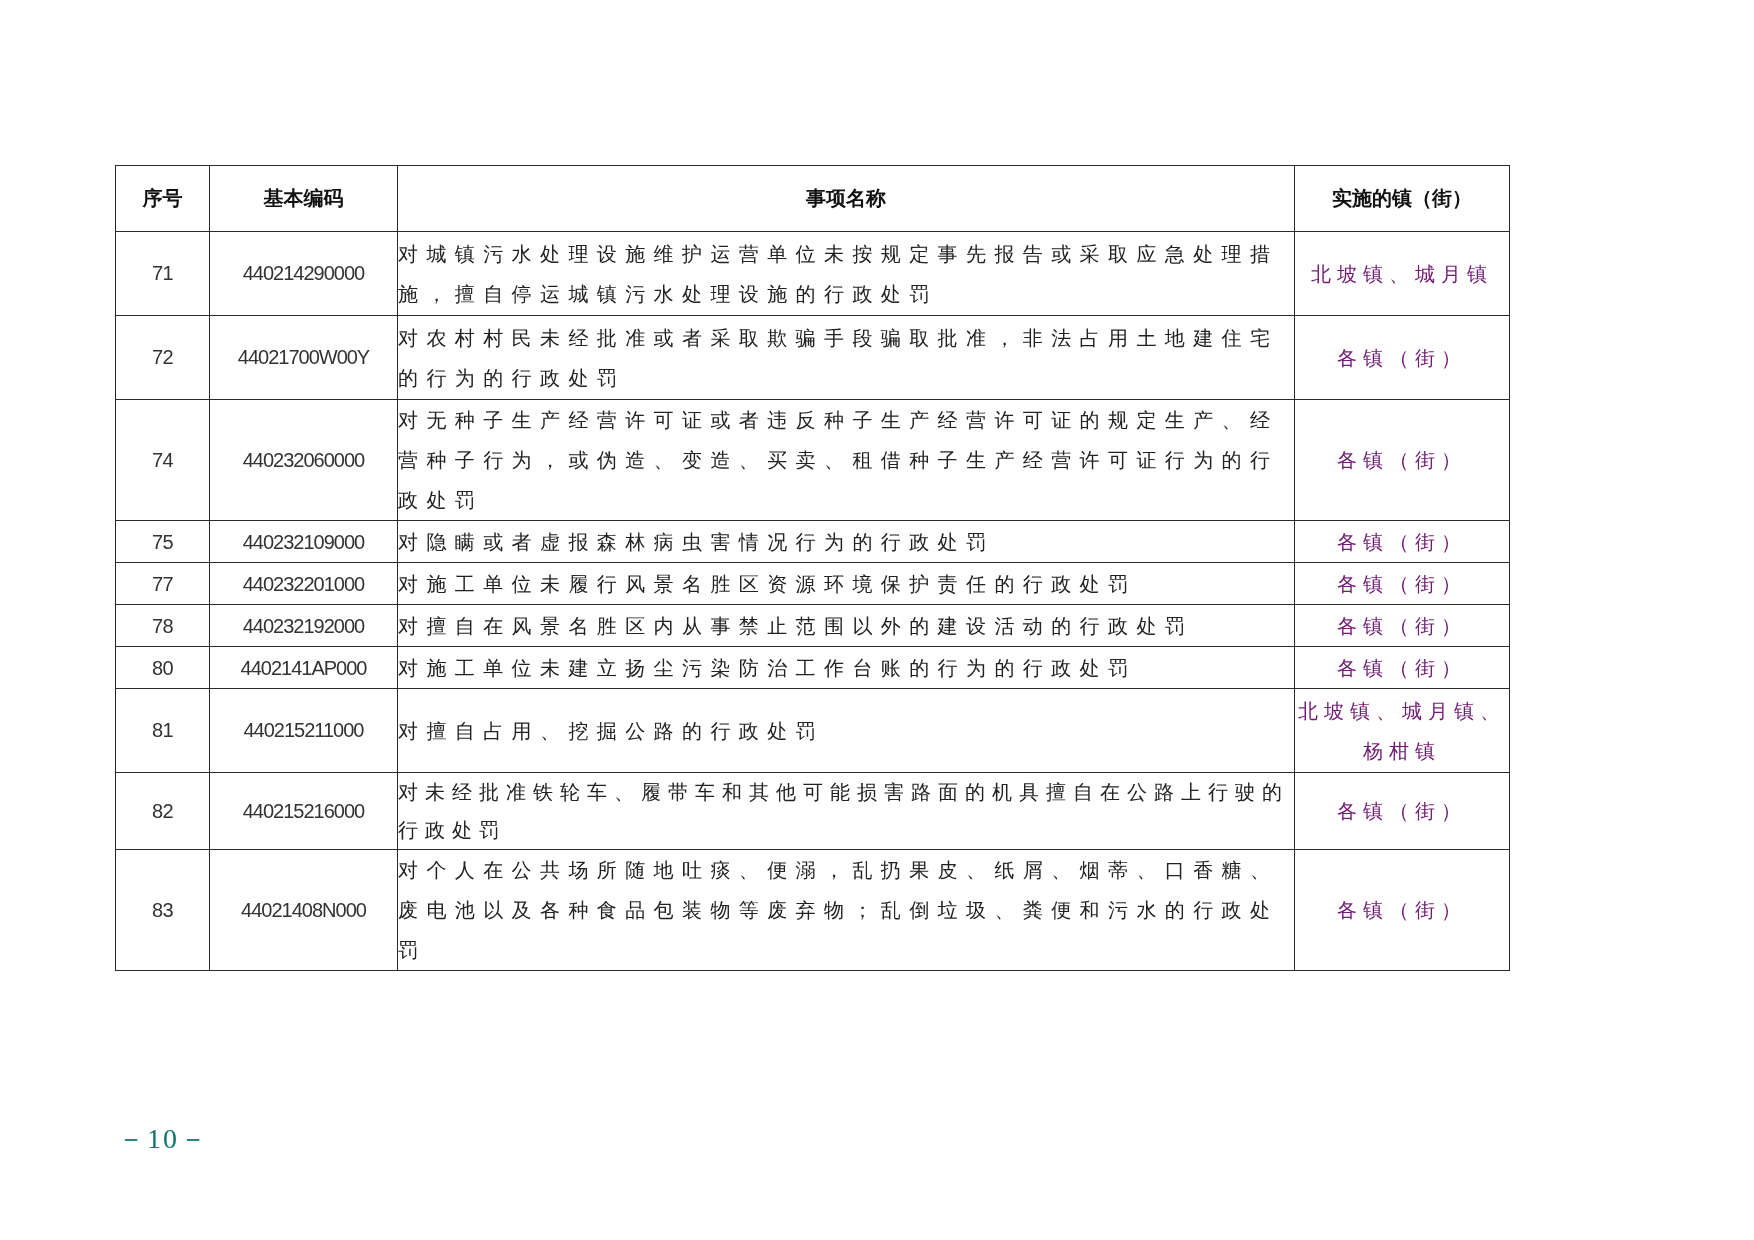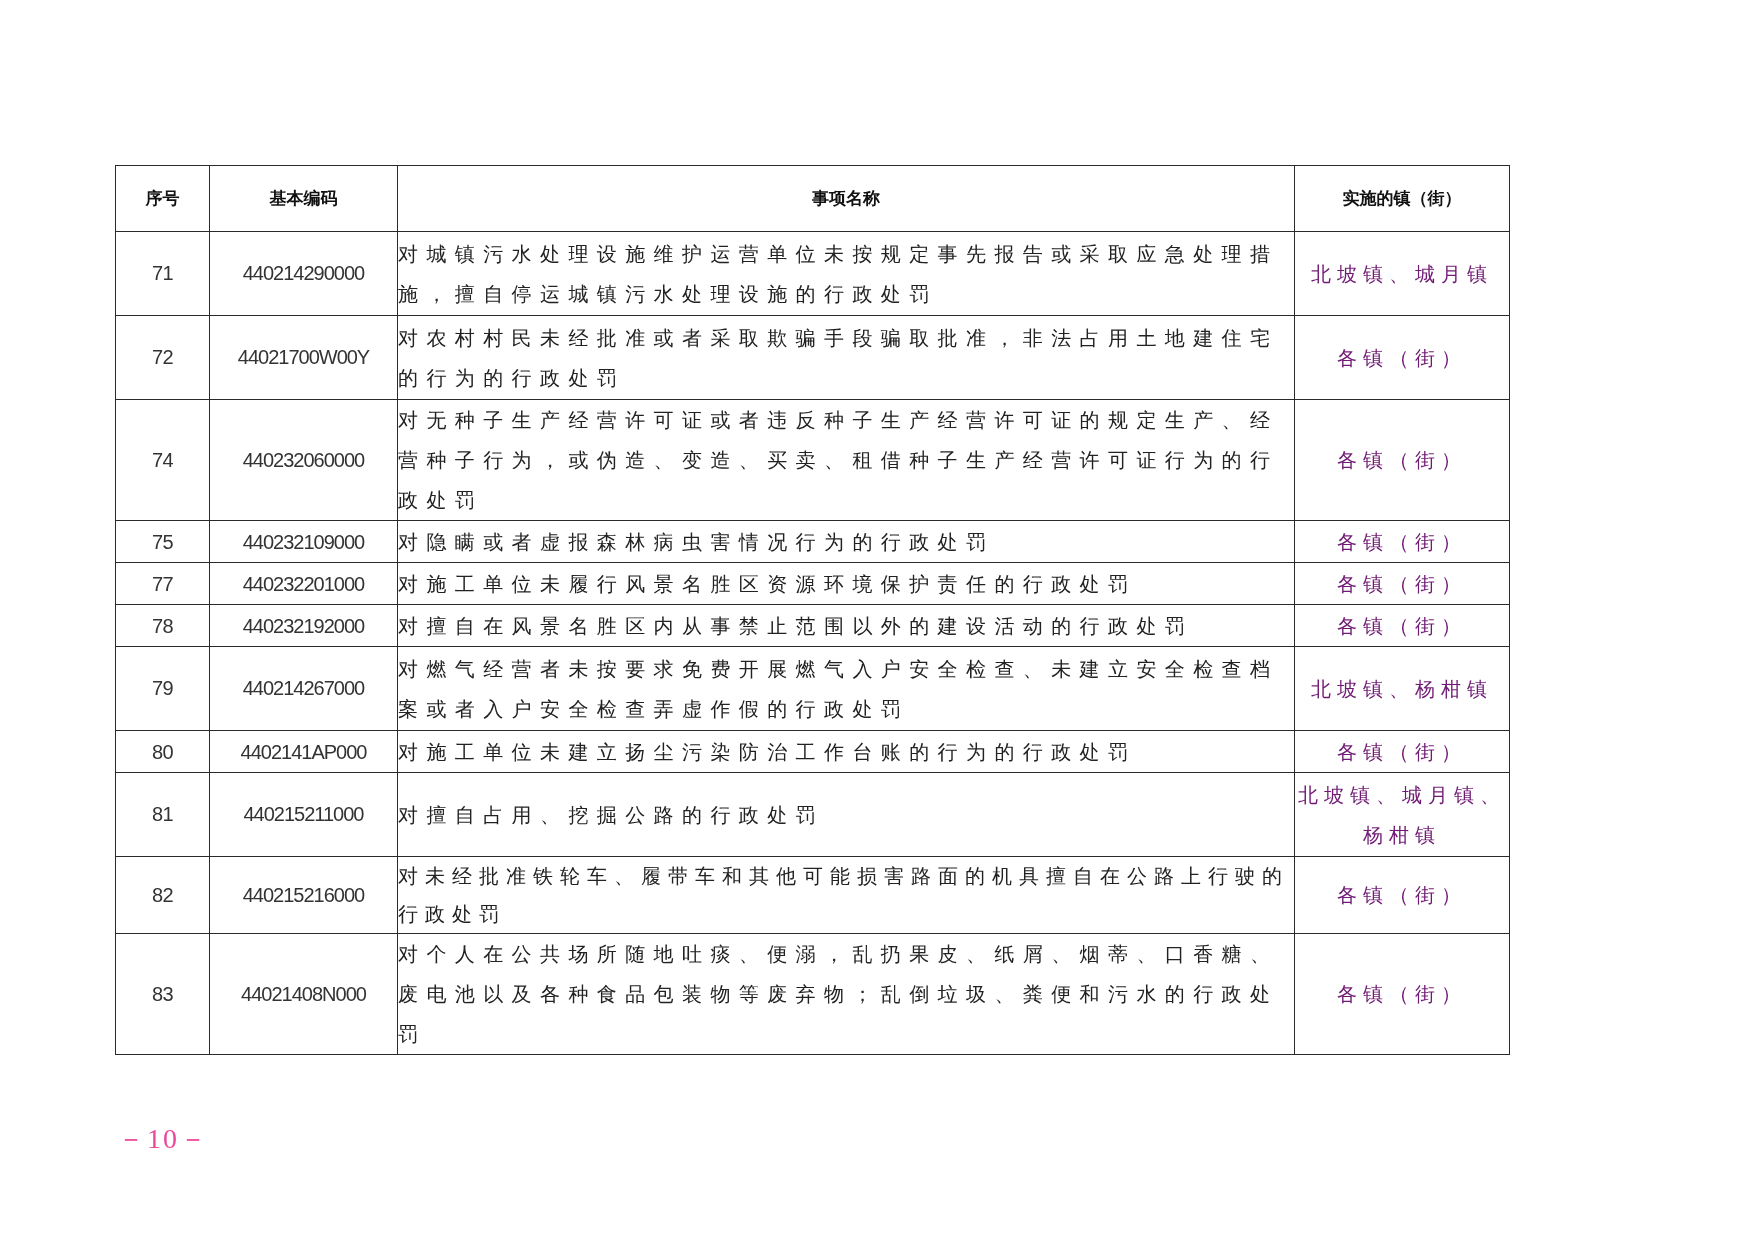--- a/index.html
+++ b/index.html
@@ -4,32 +4,32 @@
 <style>
   html, body { margin: 0; padding: 0; background: #ffffff; }
   body { width: 1754px; height: 1240px; position: relative; overflow: hidden;
          font-family: "DejaVu Serif", "Liberation Serif", serif; color: #1a1a1a; }
   .page { position: absolute; left: 0; top: 0; width: 1754px; height: 1240px; }
   table.main { position: absolute; left: 115px; top: 165px; border-collapse: collapse;
                table-layout: fixed; width: 1394px; }
   table.main td, table.main th { border: 1.6px solid #2a2a2a; padding: 0; vertical-align: middle; }
   col.c1 { width: 94px; } col.c2 { width: 188px; } col.c3 { width: 897px; } col.c4 { width: 215px; }
   th { font-family: "DejaVu Sans", "Liberation Sans", sans-serif; font-weight: bold;
-       font-size: 17px; height: 65px; text-align: center; color: #111; }
+       font-size: 20px; height: 65px; text-align: center; color: #111; }
   td.num, td.code { font-family: "Liberation Sans", "DejaVu Sans", sans-serif; font-size: 20px;
        text-align: center; color: #333; letter-spacing: -0.5px; }
   td.code { letter-spacing: -1px; }
   td.name { font-size: 20px; text-align: left; padding: 0 8px 0 12px; line-height: 40px;
             letter-spacing: 8.4px; color: #222; }
   td.town { font-size: 20px; text-align: center; line-height: 40px; letter-spacing: 6px;
             color: #701a75; padding: 0 4px; }
   tr.r2 td { height: 83px; }
   tr.r1 td { height: 41px; line-height: 38px; margin-top: 21px; }
   .page-number { position: absolute; left: 117px; top: 1120px; font-family: "Liberation Serif", "DejaVu Serif", serif;
-                 font-size: 28px; color: #ec4899; letter-spacing: 2px; }
+                 font-size: 28px; color: #0f766e; letter-spacing: 2px; }
 </style>
 </head>
 <body>
 
 <div class="page">
   <table class="main">
     <colgroup>
       <col class="c1">
         <col class="c2">
         <col class="c3">
@@ -73,26 +73,20 @@
         <td class="code">440232201000</td>
         <td class="name">对施工单位未履行风景名胜区资源环境保护责任的行政处罚</td>
         <td class="town">各镇（街）</td>
       </tr>
       <tr class="r1">
         <td class="num">78</td>
         <td class="code">440232192000</td>
         <td class="name">对擅自在风景名胜区内从事禁止范围以外的建设活动的行政处罚</td>
         <td class="town">各镇（街）</td>
       </tr>
-      <tr class="r2">
-        <td class="num">79</td>
-        <td class="code">440214267000</td>
-        <td class="name">对燃气经营者未按要求免费开展燃气入户安全检查、未建立安全检查档案或者入户安全检查弄虚作假的行政处罚</td>
-        <td class="town">北坡镇、杨柑镇</td>
-      </tr>
       <tr class="r1">
         <td class="num">80</td>
         <td class="code">4402141AP000</td>
         <td class="name">对施工单位未建立扬尘污染防治工作台账的行为的行政处罚</td>
         <td class="town">各镇（街）</td>
       </tr>
       <tr class="r2">
         <td class="num">81</td>
         <td class="code">440215211000</td>
         <td class="name">对擅自占用、挖掘公路的行政处罚</td>

